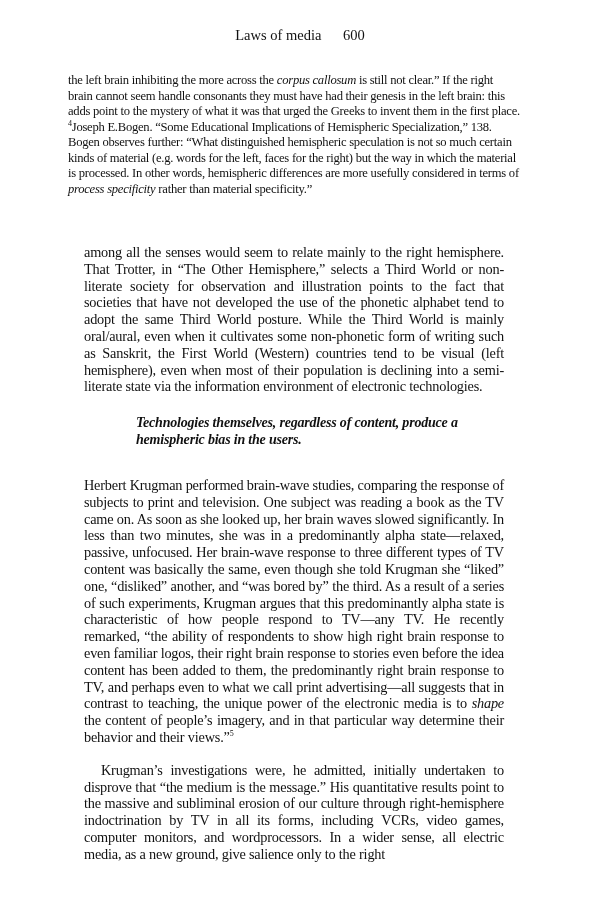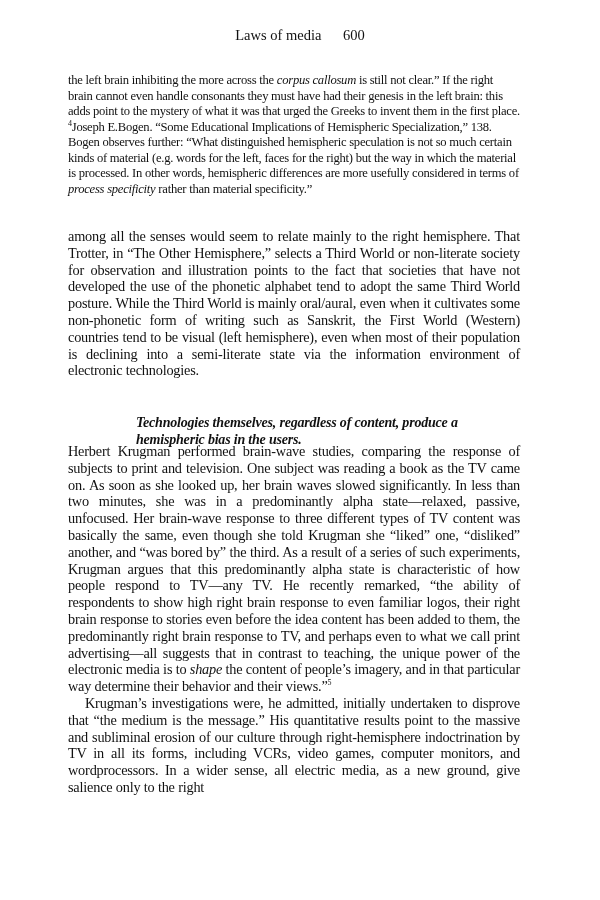--- a/index.html
+++ b/index.html
@@ -37,48 +37,48 @@
     .footnote-block sup { font-size: 8px; vertical-align: 5px; line-height: 0; }
     .body-text {
       position: absolute;
       left: 68px;
       width: 452px;
       font-size: 14.3px;
       line-height: 16.8px;
       text-align: justify;
       letter-spacing: -0.2px;
     }
-    .body-text p { margin: 0; }
+    .body-text p { margin: 16px; }
     .b1 { top: 228px; }
     .section-heading {
       position: absolute;
       top: 414px;
       left: 136px;
       width: 340px;
       font-size: 14px;
       line-height: 17px;
       font-weight: bold;
       font-style: italic;
       letter-spacing: -0.2px;
     }
-    .b2 { top: 443px; }
+    .b2 { top: 461px; }
     .indent { text-indent: 17px; font-family: Liberation Serif, serif; }
     .body-text sup { font-size: 8px; vertical-align: 6px; line-height: 0; }
     em { font-style: italic; }
   </style>
 </head>
 <body>
 
 <div class="running-header">
   <span class="title">Laws of media</span>
   <span>600</span>
 </div>
 
 <div class="footnote-block">
-  <p><span>the left brain inhibiting the more across the </span><em>corpus callosum</em><span> is still not clear.” If the right brain cannot even handle consonants they must have had their genesis in the left brain: this adds point to the mystery of what it was that urged the Greeks to invent them in the first place.</span></p>
+  <p><span>the left brain inhibiting the more across the </span><em>corpus callosum</em><span> is still not clear.” If the right brain cannot seem handle consonants they must have had their genesis in the left brain: this adds point to the mystery of what it was that urged the Greeks to invent them in the first place.</span></p>
   <p><sup>4</sup><span>Joseph E.Bogen. “Some Educational Implications of Hemispheric Specialization,” 138. Bogen observes further: “What distinguished hemispheric speculation is not so much certain kinds of material (e.g. words for the left, faces for the right) but the way in which the material is processed. In other words, hemispheric differences are more usefully considered in terms of </span><em>process specificity</em><span> rather than material specificity.”</span></p>
 </div>
 
 <div class="body-text b1">
   <p>among all the senses would seem to relate mainly to the right hemisphere. That Trotter, in “The Other Hemisphere,” selects a Third World or non-literate society for observation and illustration points to the fact that societies that have not developed the use of the phonetic alphabet tend to adopt the same Third World posture. While the Third World is mainly oral/aural, even when it cultivates some non-phonetic form of writing such as Sanskrit, the First World (Western) countries tend to be visual (left hemisphere), even when most of their population is declining into a semi-literate state via the information environment of electronic technologies.</p>
 </div>
 
 <div class="section-heading">Technologies themselves, regardless of content, produce a hemispheric bias in the users.</div>
 
 <div class="body-text b2">

